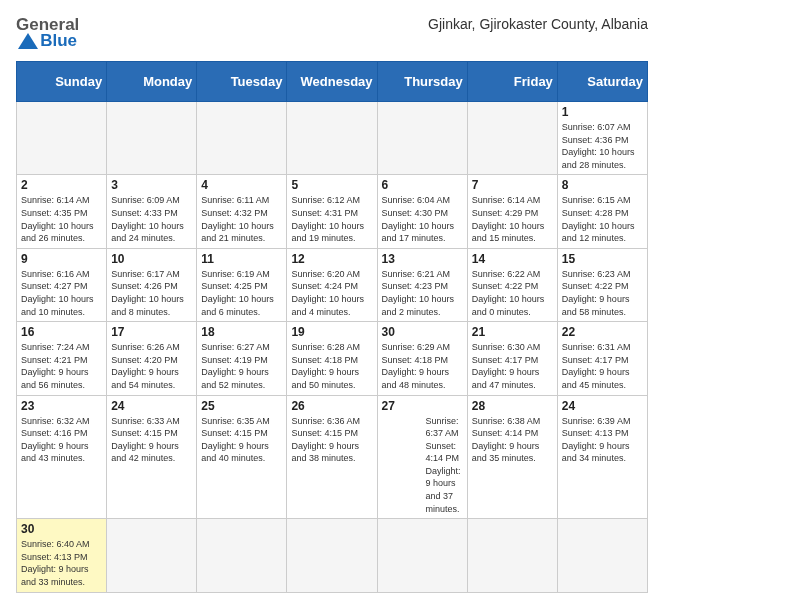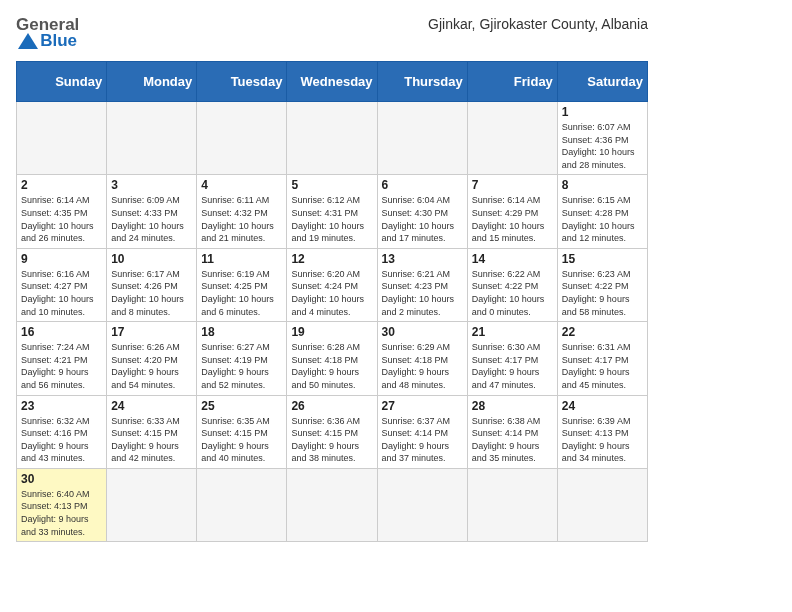--- a/index.html
+++ b/index.html
@@ -288,21 +288,21 @@
 Daylight: 9 hours and 40 minutes.</div>
           </td>
           <td>
             <span class="day-num">26</span>
             <div class="day-info" style="white-space: pre-line;">Sunrise: 6:36 AM
 Sunset: 4:15 PM
 Daylight: 9 hours and 38 minutes.</div>
           </td>
           <td>
             <span class="day-num">27</span>
-            <div class="day-info" style="white-space: pre-line;">Sunrise: 6:37 AM
+            <div class="day-info" style="white-space: pre-line; margin-left: 44px;">Sunrise: 6:37 AM
 Sunset: 4:14 PM
 Daylight: 9 hours and 37 minutes.</div>
           </td>
           <td>
             <span class="day-num">28</span>
             <div class="day-info" style="white-space: pre-line;">Sunrise: 6:38 AM
 Sunset: 4:14 PM
 Daylight: 9 hours and 35 minutes.</div>
           </td>
           <td>

